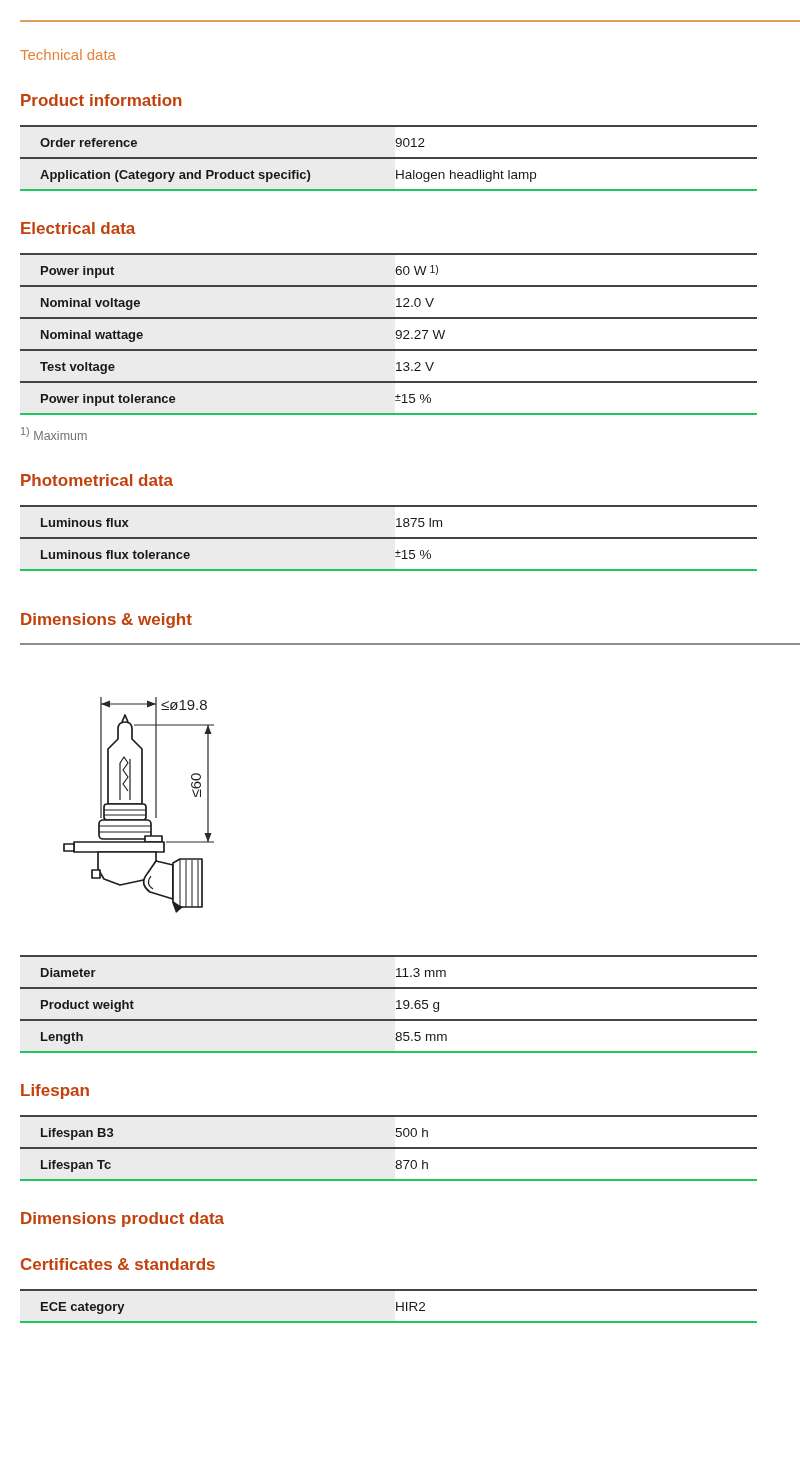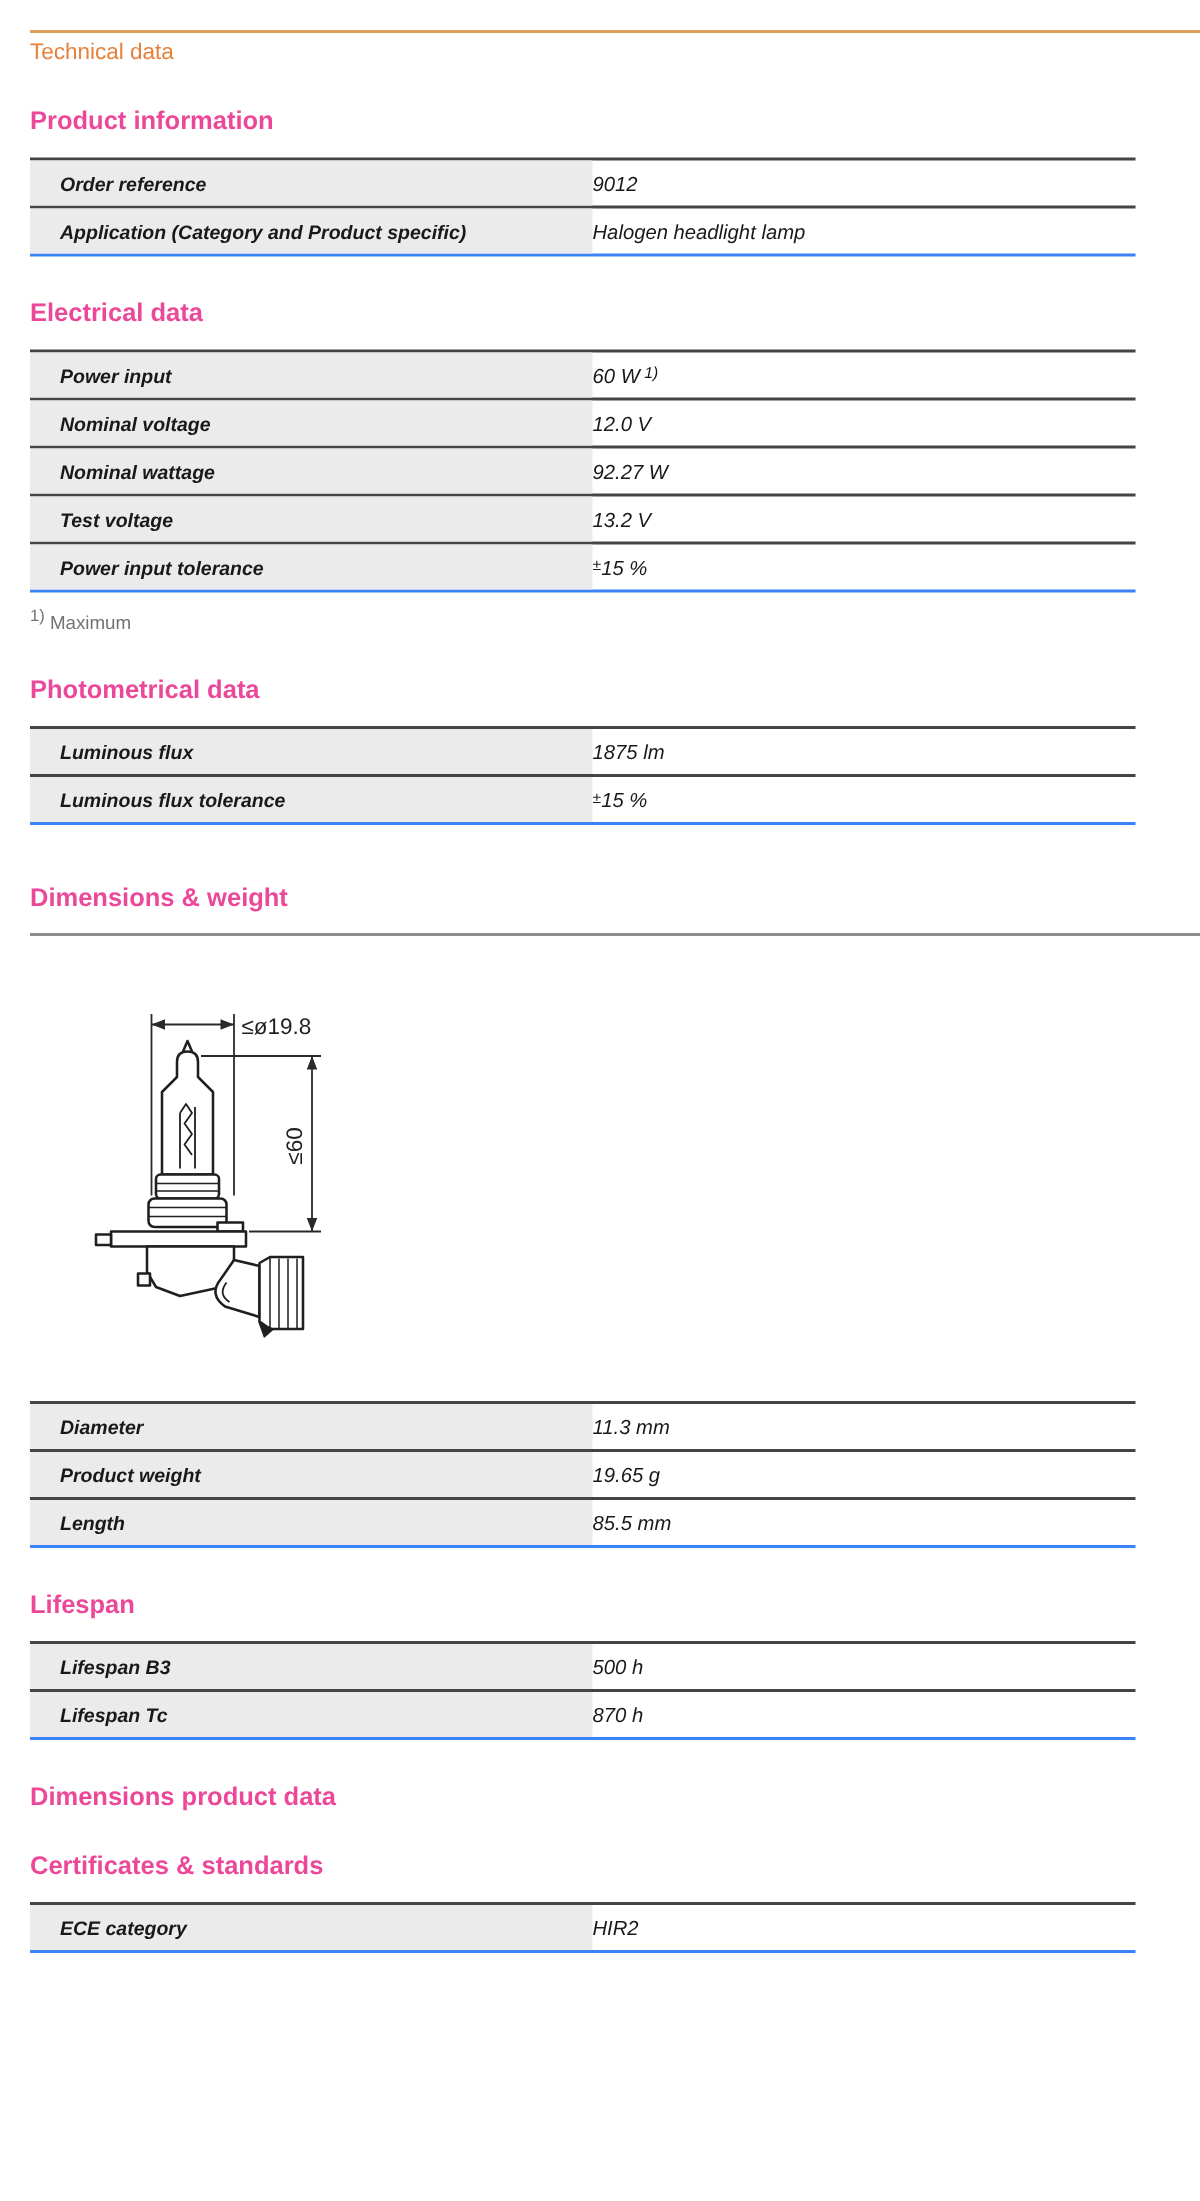--- a/index.html
+++ b/index.html
@@ -6,24 +6,24 @@
   body{
     width:800px;
     min-height:1467px;
     background:#ffffff;
     color:#191919;
     font-family:"Liberation Sans", sans-serif;
     padding:0 0 15px 20px;
     box-sizing:border-box;
   }
   .top-rule{height:2px;background:#dda05c;margin-top:20px;}
-  .tag{color:#e5813b;font-size:15px;line-height:17px;margin-top:4px;}
-  .section-title{font-size:17px;line-height:17px;font-weight:700;margin:29px 0 0 0;color:#ec4899;}
+  .tag{color:#e5813b;font-size:15px;line-height:17px;margin-top:24px;}
+  .section-title{font-size:17px;line-height:17px;font-weight:700;margin:29px 0 0 0;color:#c2410c;}
   section[data-name="section-dimensions-weight"] .section-title{margin-top:40px;}
-  .data-table{width:737px;margin-top:16px;border-bottom:2px solid #3b82f6;font-style:italic;}
+  .data-table{width:737px;margin-top:16px;border-bottom:2px solid #22c55e;}
   .diagram-block + .data-table{margin-top:0;}
   .t-row{display:flex;height:32px;box-sizing:border-box;border-top:2px solid #454545;}
   .t-label{
     width:375px;box-sizing:border-box;background:#ebebeb;
     font-weight:700;font-size:13px;display:flex;align-items:center;padding-left:20px;
   }
   .t-value{flex:1;font-size:13.5px;display:flex;align-items:center;padding-left:0;}
   .t-value sup{font-size:10.5px;line-height:1;position:relative;top:-1px;}
   .t-value sup.sp{margin-left:3px;}
   .footnote{font-size:12.5px;margin-top:10px;color:#737373;}

